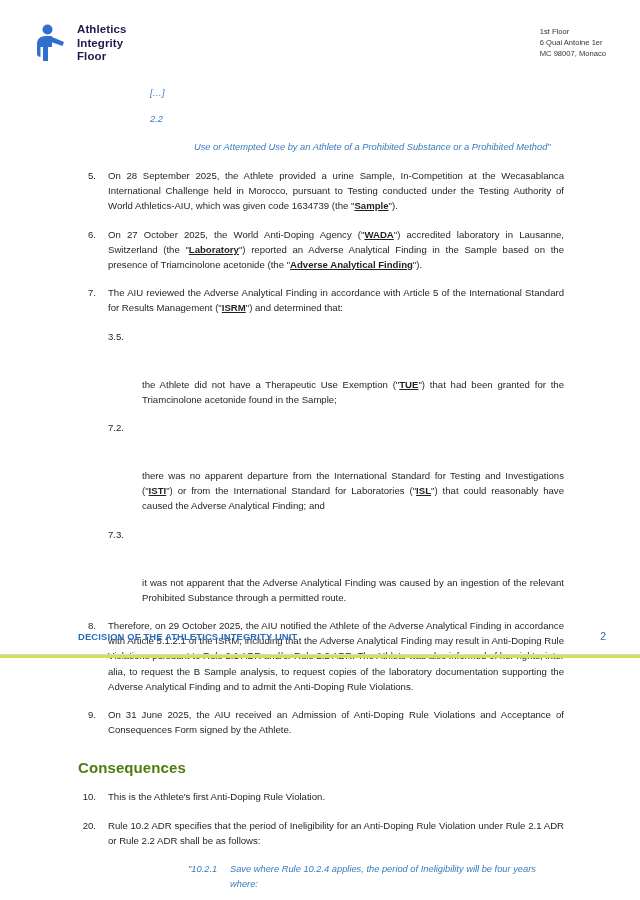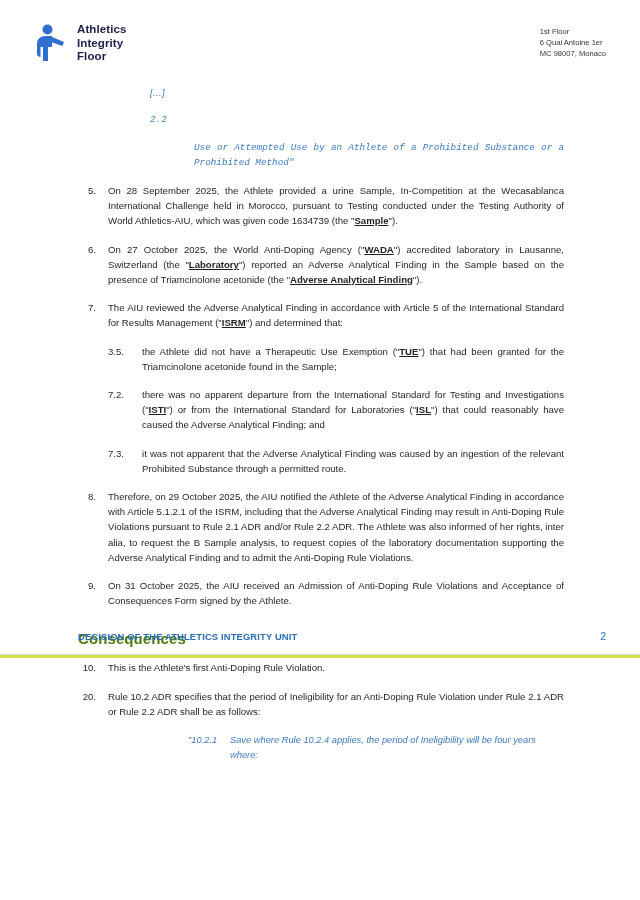--- a/index.html
+++ b/index.html
@@ -67,21 +67,20 @@
     top: 88px;
     left: 78px;
     width: 486px;
   }
 
   .quote-block {
     color: #3a7bbf;
     font-style: italic;
     font-size: 9.3px;
     line-height: 15px;
-    font-family: Liberation Mono, monospace;
   }
   .quote-ellipsis {
     margin: 0 0 14px 72px;
     font-size: 9.3px;
     color: #3a7bbf;
     font-style: italic;
   }
   .quote-numbered {
     display: flex;
     margin: 0 0 0 72px;
@@ -122,20 +121,21 @@
     line-height: 15.2px;
   }
   .sub-item .num {
     width: 34px;
     flex: none;
     text-align: left;
   }
   .sub-item .txt {
     flex: 1;
     text-align: justify;
+    margin-top: 48px;
   }
 
   u.und {
     text-decoration: underline;
   }
   b.bold {
     font-weight: bold;
   }
 
   .section-title {
@@ -263,21 +263,21 @@
       <div class="txt">it was not apparent that the Adverse Analytical Finding was caused by an ingestion of the relevant Prohibited Substance through a permitted route.</div>
     </div>
 
     <div class="item">
       <div class="num">8.</div>
       <div class="txt">Therefore, on 29 October 2025, the AIU notified the Athlete of the Adverse Analytical Finding in accordance with Article 5.1.2.1 of the ISRM, including that the Adverse Analytical Finding may result in Anti-Doping Rule Violations pursuant to Rule 2.1 ADR and/or Rule 2.2 ADR. The Athlete was also informed of her rights, inter alia, to request the B Sample analysis, to request copies of the laboratory documentation supporting the Adverse Analytical Finding and to admit the Anti-Doping Rule Violations.</div>
     </div>
 
     <div class="item">
       <div class="num">9.</div>
-      <div class="txt">On 31 October 2025, the AIU received an Admission of Anti-Doping Rule Violations and Acceptance of Consequences Form signed by the Athlete.</div>
+      <div class="txt">On 31 June 2025, the AIU received an Admission of Anti-Doping Rule Violations and Acceptance of Consequences Form signed by the Athlete.</div>
     </div>
 
     <h2 class="section-title">Consequences</h2>
 
     <div class="item">
       <div class="num">10.</div>
       <div class="txt">This is the Athlete's first Anti-Doping Rule Violation.</div>
     </div>
 
     <div class="item">

